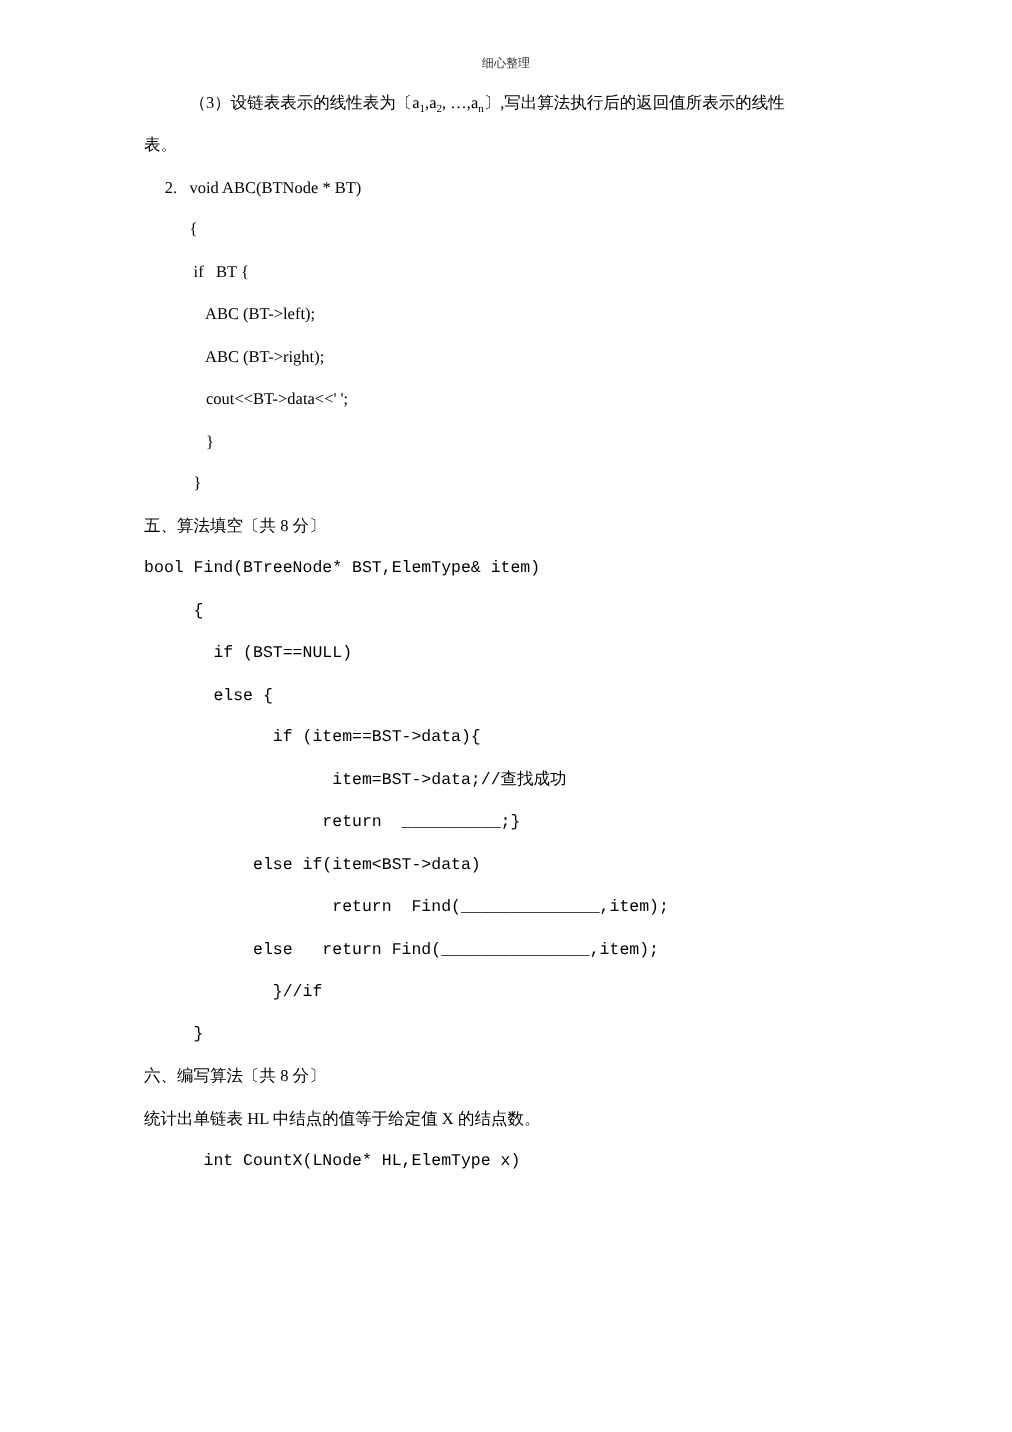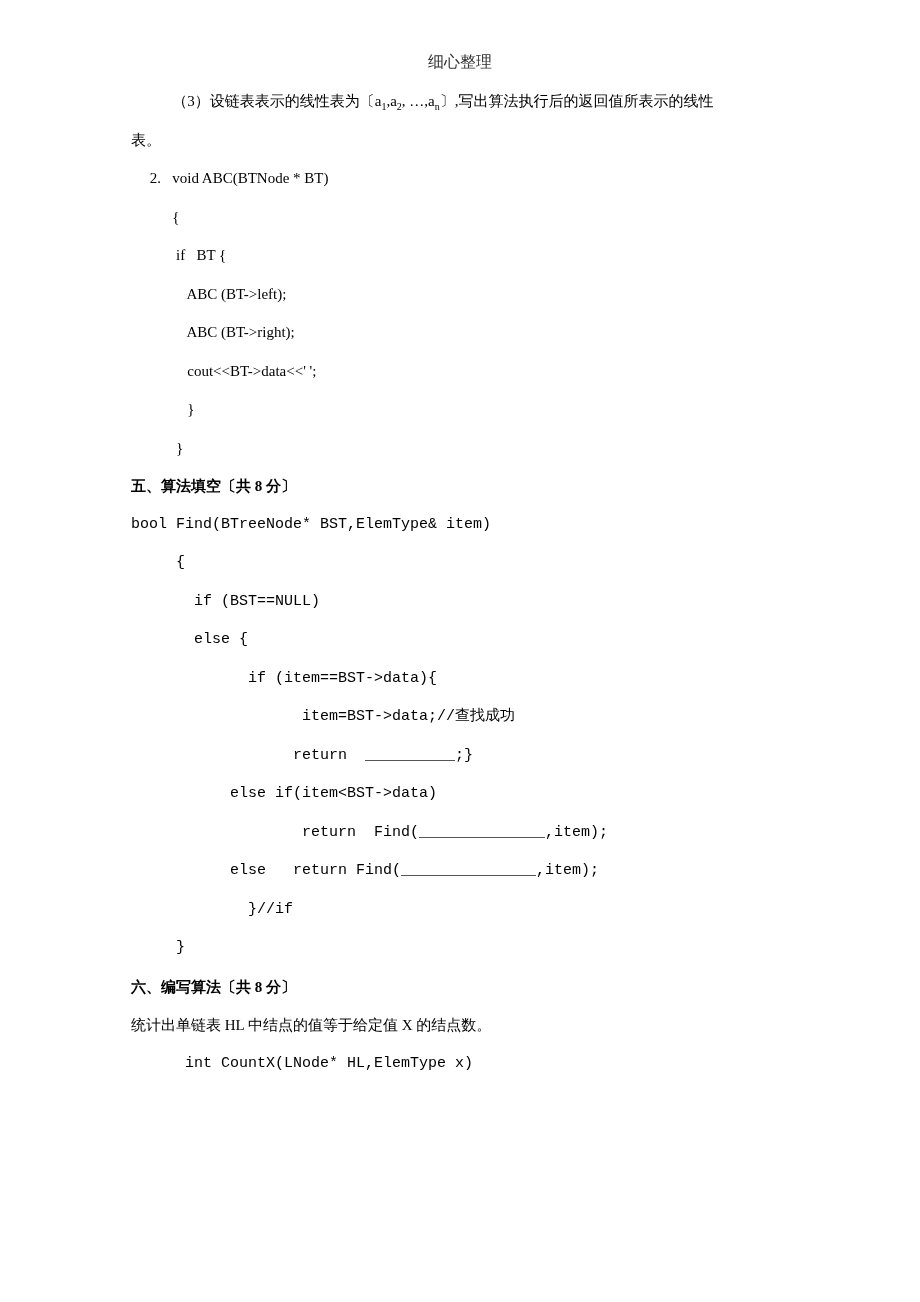--- a/index.html
+++ b/index.html
@@ -14,29 +14,29 @@
   .page {
     width: 920px;
     min-height: 1302px;
     margin: 0 auto;
     padding: 50px 115px 50px 115px;
     box-sizing: border-box;
   }
   .header {
     text-align: center;
     font-family: "SimSun", "宋体", serif;
-    font-size: 16px;
+    font-size: 11px;
     color: #333;
   }
   .line {
     margin: 0;
     white-space: pre;
   }
   .bold {
-    font-weight: bold;
+    font-weight: normal;
   }
   .mono {
     font-family: "SimSun", "宋体", "Courier New", monospace;
   }
   .sub {
     font-size: 10px;
     vertical-align: sub;
     line-height: 0;
   }
   .tight p { margin: 16px; }

